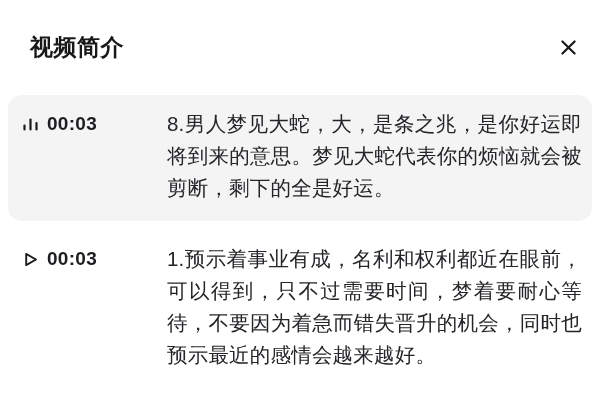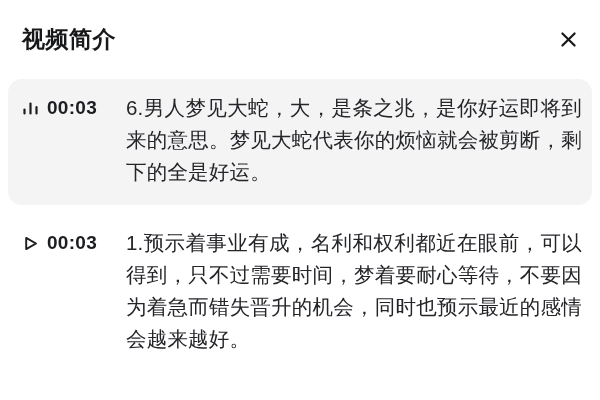--- a/index.html
+++ b/index.html
@@ -15,21 +15,21 @@
     background: #ffffff;
     overflow: hidden;
   }
   .header {
     display: flex;
     justify-content: space-between;
     align-items: center;
     padding: 16px 20px 12px 14px;
   }
   .title {
-    margin: 8px;
+    margin: 16px;
     font-size: 23px;
     font-weight: 700;
     color: #17181a;
     letter-spacing: 0.5px;
   }
   .close-btn {
     background: none;
     border: 0;
     padding: 0;
     margin: 0;
@@ -41,20 +41,21 @@
     cursor: pointer;
   }
   .chapter-list {
     padding: 4px 8px 0 8px;
   }
   .chapter-item {
     display: flex;
     align-items: flex-start;
     padding: 13px 10px 17px 10px;
     border-radius: 14px;
+    gap: 41px;
   }
   .chapter-item.active {
     background: #f4f4f5;
   }
   .chapter-item + .chapter-item {
     margin-top: 9px;
   }
   .chapter-meta {
     flex: 0 0 108px;
     display: flex;
@@ -109,21 +110,21 @@
           <svg width="19" height="19" viewBox="0 0 19 19">
             <g stroke="#1c1d20" stroke-width="2.2" stroke-linecap="round">
               <line x1="3.5" y1="14.5" x2="3.5" y2="10.5"></line>
               <line x1="9.5" y1="14.5" x2="9.5" y2="4.5"></line>
               <line x1="15.5" y1="14.5" x2="15.5" y2="8"></line>
             </g>
           </svg>
         </span>
         <span class="chapter-time">00:03</span>
       </div>
-      <p class="chapter-text">6.男人梦见大蛇，大，是条之兆，是你好运即将到来的意思。梦见大蛇代表你的烦恼就会被剪断，剩下的全是好运。</p>
+      <p class="chapter-text">8.男人梦见大蛇，大，是条之兆，是你好运即将到来的意思。梦见大蛇代表你的烦恼就会被剪断，剩下的全是好运。</p>
     </div>
 
     <div class="chapter-item">
       <div class="chapter-meta">
         <span class="chapter-icon">
           <svg width="19" height="19" viewBox="0 0 19 19">
             <path d="M5.2 3.9 L15 9.5 L5.2 15.1 Z" fill="none" stroke="#1c1d20" stroke-width="1.9" stroke-linejoin="round" stroke-linecap="round"></path>
           </svg>
         </span>
         <span class="chapter-time">00:03</span>

